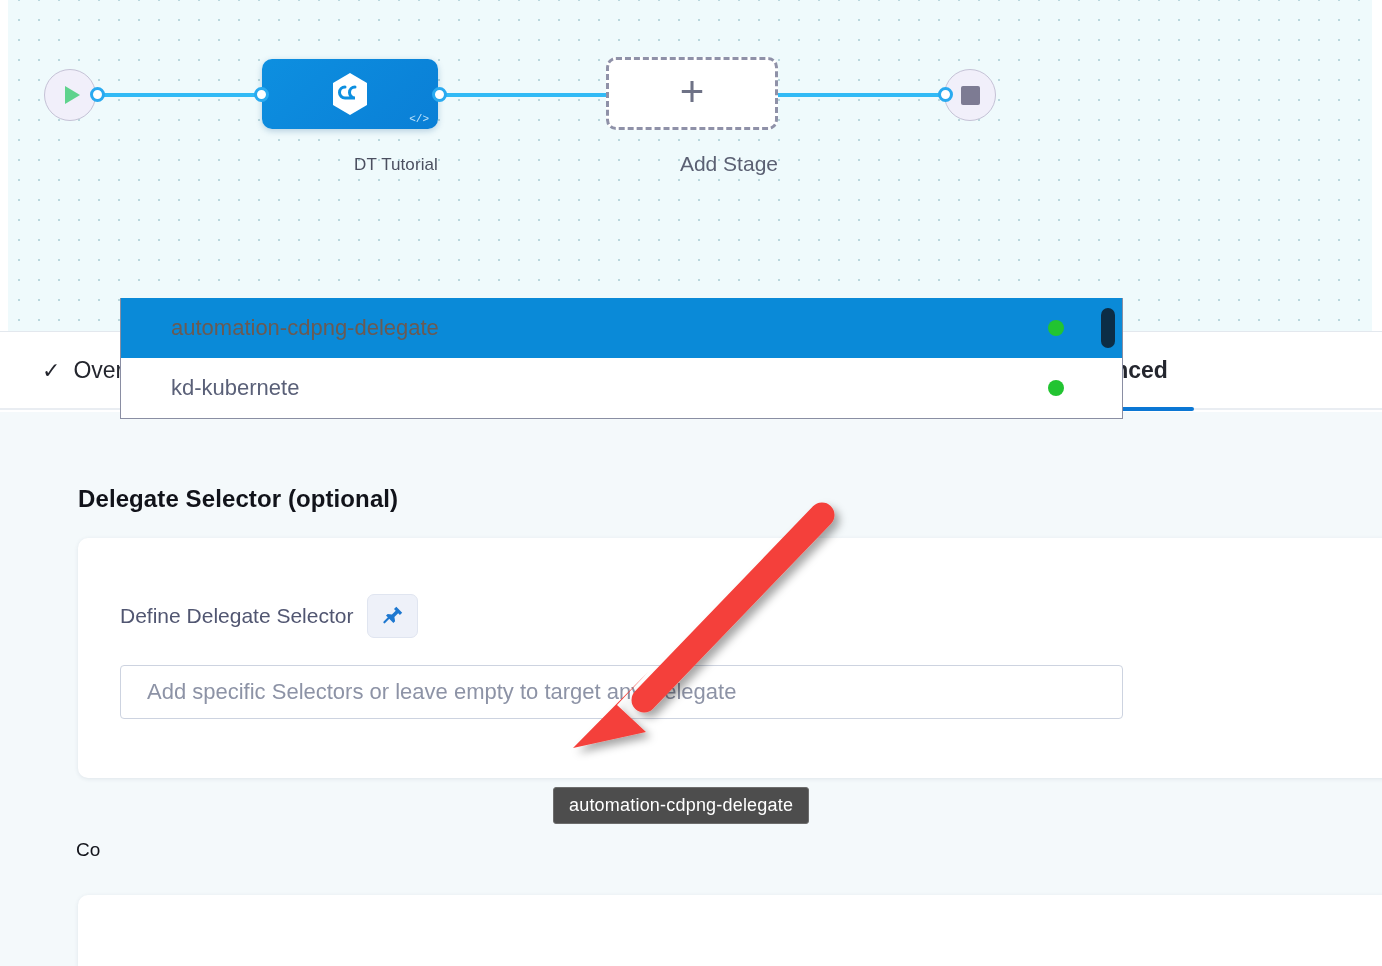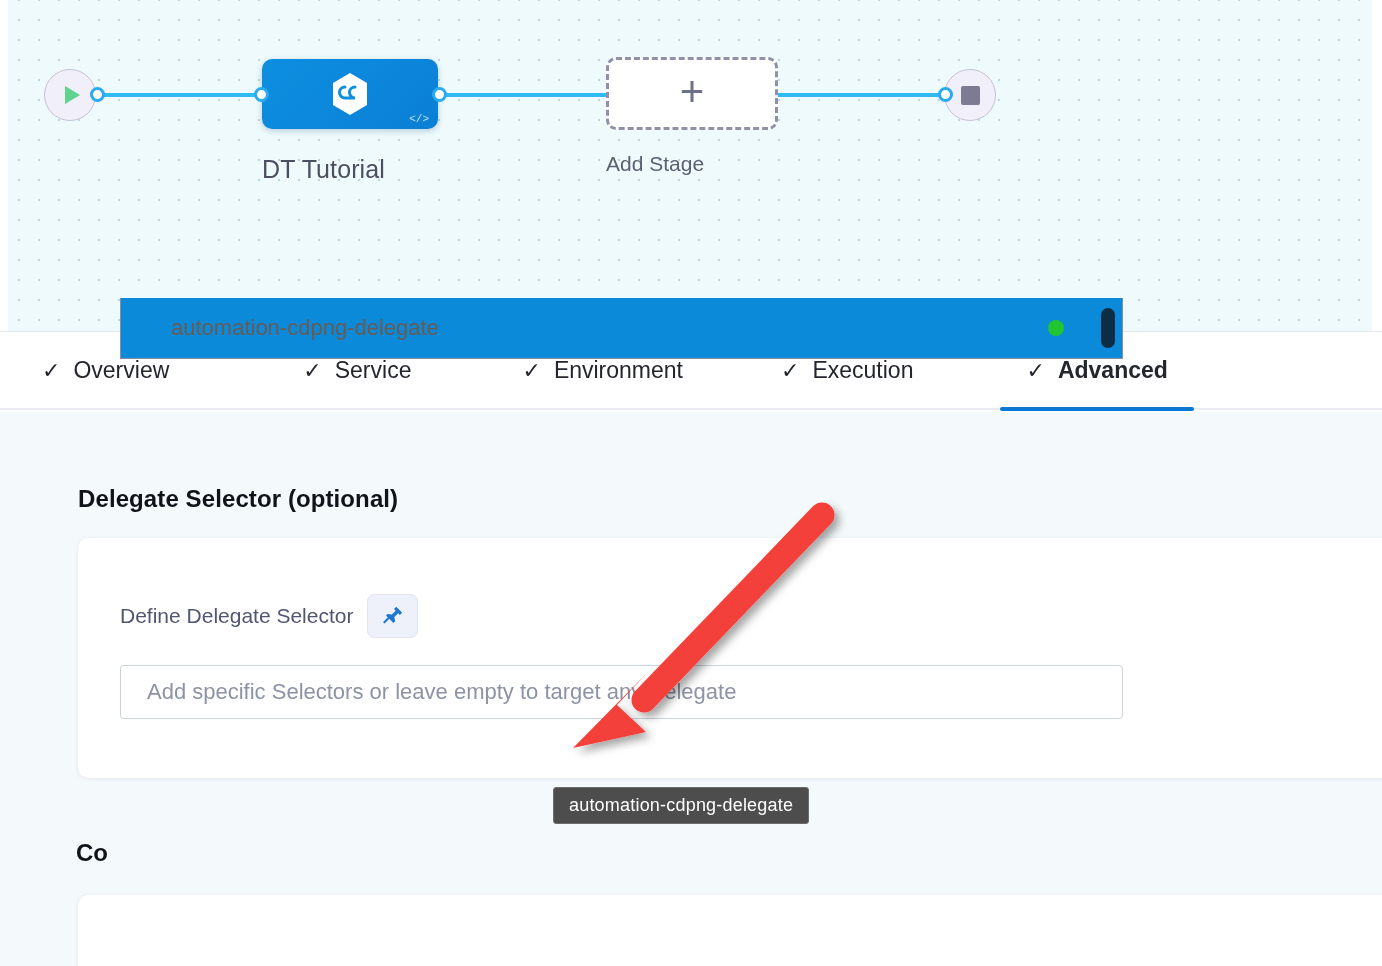--- a/index.html
+++ b/index.html
@@ -112,22 +112,22 @@
     position: absolute;
     right: 9px; bottom: 4px;
     color: #bfe3fb;
     font-size: 11px;
     font-family: "Liberation Mono", monospace;
   }
   .stage-label {
     position: absolute;
     left: 262px; top: 155px;
     width: 176px;
-    text-align: left;
-    font-size: 25px;
+    text-align: right;
+    font-size: 17px;
     color: #4b4f60;
     letter-spacing: .1px;
   }
 
   
   .add-node {
     position: absolute;
     left: 606px; top: 57px;
     width: 172px; height: 73px;
     border: 3px dashed #8f91a8;
@@ -141,21 +141,21 @@
     font-size: 42px;
     color: #6e7286;
     line-height: 1;
     font-weight: 300;
     margin-top: -4px;
   }
   .add-label {
     position: absolute;
     left: 606px; top: 152px;
     width: 172px;
-    text-align: left;
+    text-align: right;
     font-size: 21px;
     color: #5b6073;
   }
 
   
   .tabbar {
     position: absolute;
     left: 0; top: 333px;
     width: 1382px; height: 77px;
     background: #ffffff;
@@ -222,22 +222,22 @@
     background: #ffffff;
     border-radius: 10px;
     box-shadow: 0 1px 4px rgba(40,60,90,.10);
   }
   .card-1 { top: 126px; height: 240px; }
   .card-2 { top: 483px; height: 120px; }
 
   .section-title-2 {
     position: absolute;
     left: 76px; top: 427px;
-    font-size: 24px;
-    font-weight: bold;
+    font-size: 19px;
+    font-weight: normal;
     color: #11131a;
     white-space: nowrap;
   }
 
   .field-row {
     position: absolute;
     left: 42px; top: 56px;
     display: flex;
     align-items: center;
     gap: 14px;
@@ -431,20 +431,24 @@
     </div>
 
     <div class="section-title-2">Co</div>
 
     <div class="card card-2"></div>
   </div>
 
   <div class="dropdown">
     <div class="dd-item selected">
       <span>automation-cdpng-delegate</span>
+      <span class="dot"></span>
+    </div>
+    <div class="dd-item">
+      <span>kd-kubernete</span>
       <span class="dot"></span>
     </div>
     <div class="dd-scroll-thumb"></div>
   </div>
 
   <div class="tooltip">automation-cdpng-delegate</div>
 
   <svg class="arrow-svg" viewBox="0 0 1382 966">
     <defs>
       <filter id="ashadow" x="-30%" y="-30%" width="180%" height="180%">

